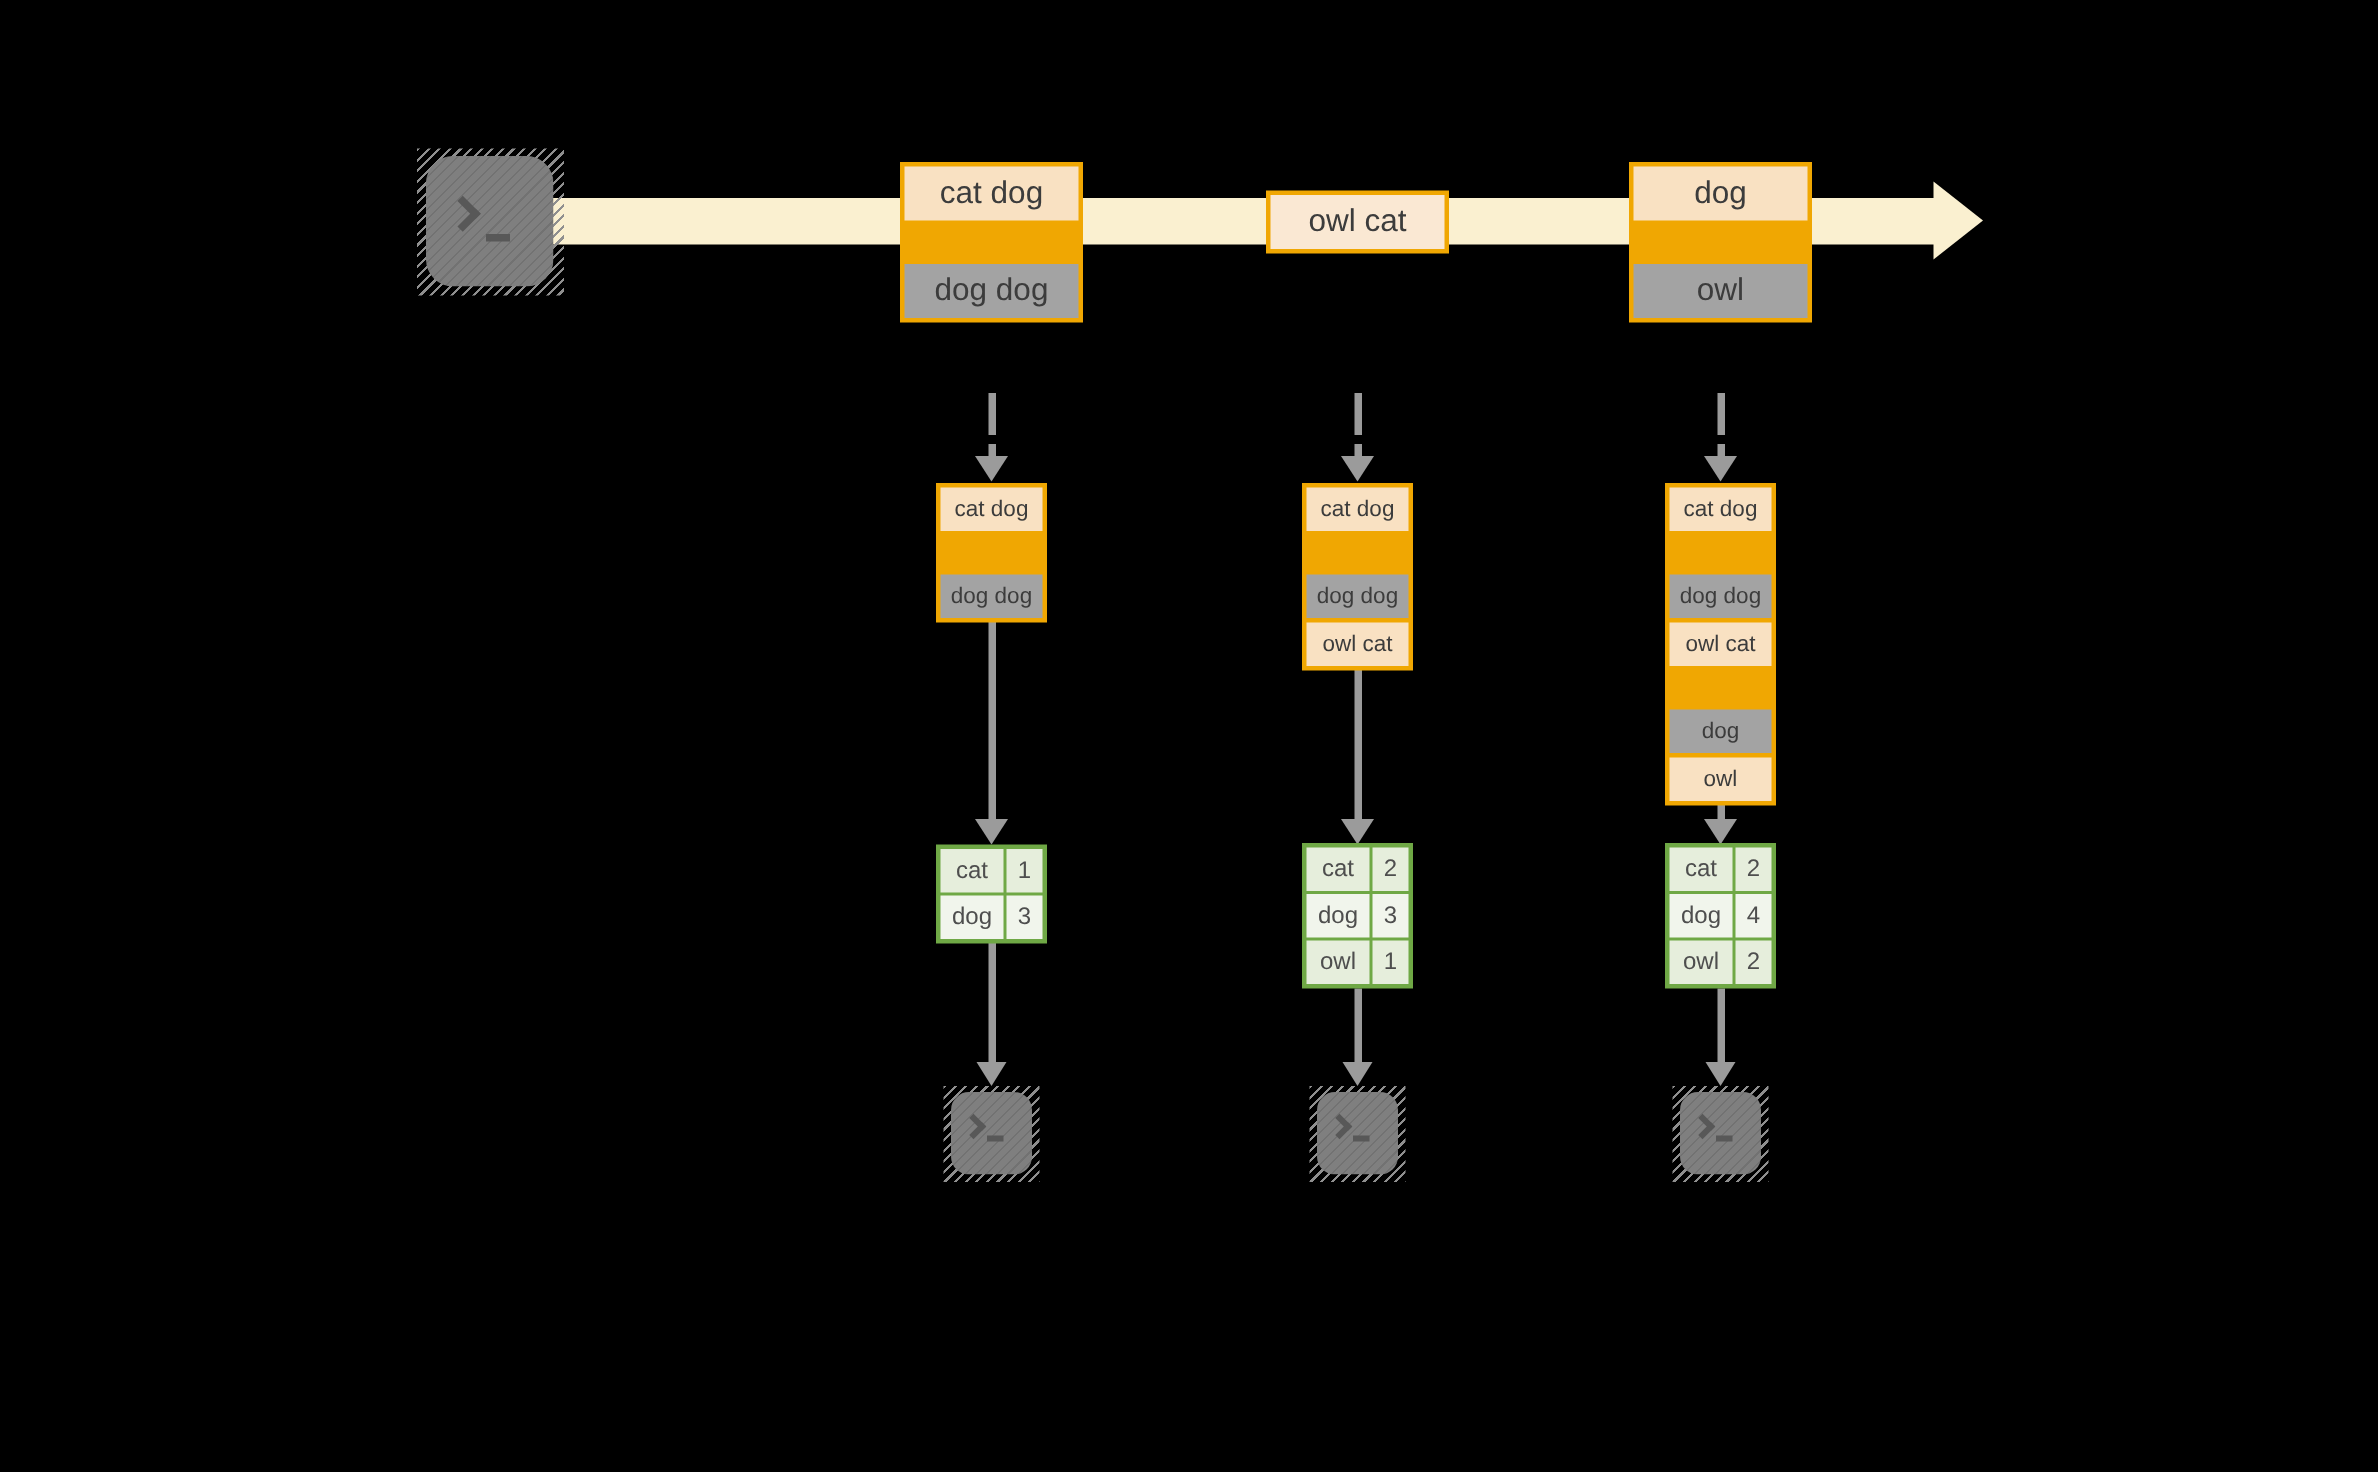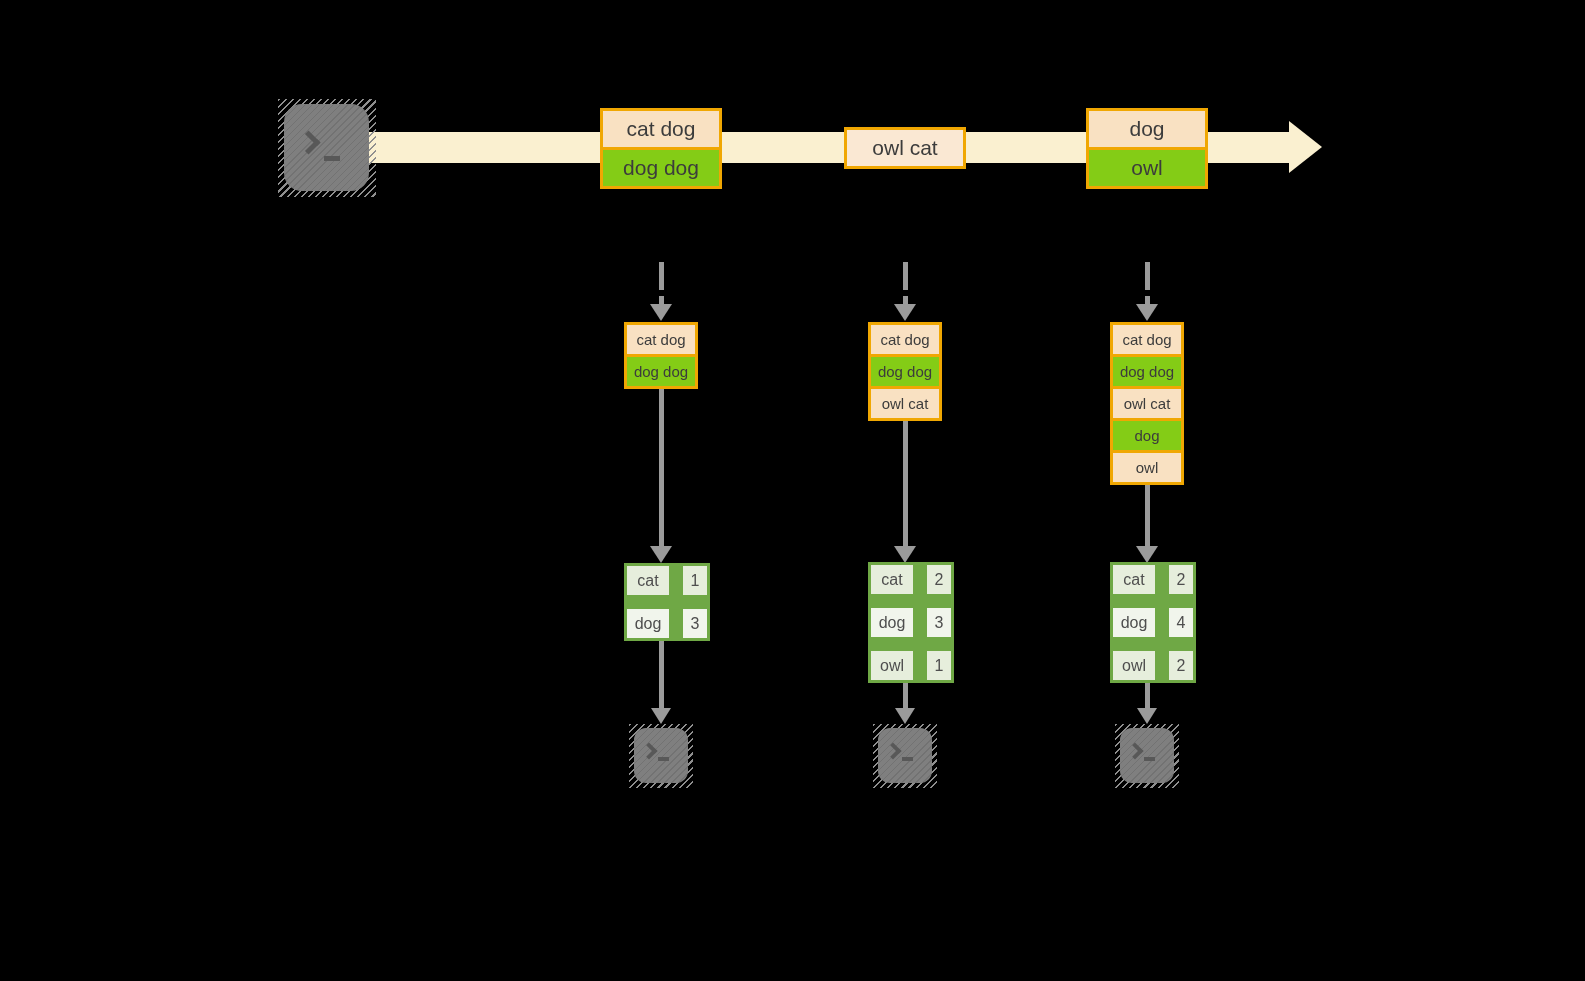--- a/index.html
+++ b/index.html
@@ -28,26 +28,26 @@
   .under-sm{left:24px;top:29px;width:11px;height:4px;}
 
   
   .obox{position:absolute;background:#F0A702;padding:3px;display:flex;flex-direction:column;gap:3px;}
   .obox-stream{z-index:3;width:116px;}
   .obox-stack{z-index:5;width:68px;}
   .ocell{display:flex;align-items:center;justify-content:center;color:#3C3C3C;}
   .ocell-lg{height:36px;font-size:21px;}
   .ocell-sm{height:29px;font-size:15px;}
   .fill-peach{background:#F9E1C2;}
-  .fill-cream{background:#84cc16;}
+  .fill-cream{background:#a3a3a3;margin-top:26px;}
   .fill-mid{background:#FAE8D3;}
 
   
   .gtable{position:absolute;z-index:3;background:#6FA845;padding:3px;
-          display:grid;grid-template-columns:42px 24px;gap:14px;}
+          display:grid;grid-template-columns:42px 24px;gap:2px;}
   .gcell{display:flex;align-items:center;justify-content:center;height:29px;
          font-size:16px;color:#4E4E4E;}
   .fill-sage{background:#E6EEDC;}
   .fill-pale{background:#F1F5EC;}
 
   
   .aline{position:absolute;width:5px;background:#9B9B9B;z-index:2;}
   .ahead{position:absolute;width:0;height:0;z-index:2;
          border-left:11px solid transparent;border-right:11px solid transparent;
          border-top:17px solid #9B9B9B;}

